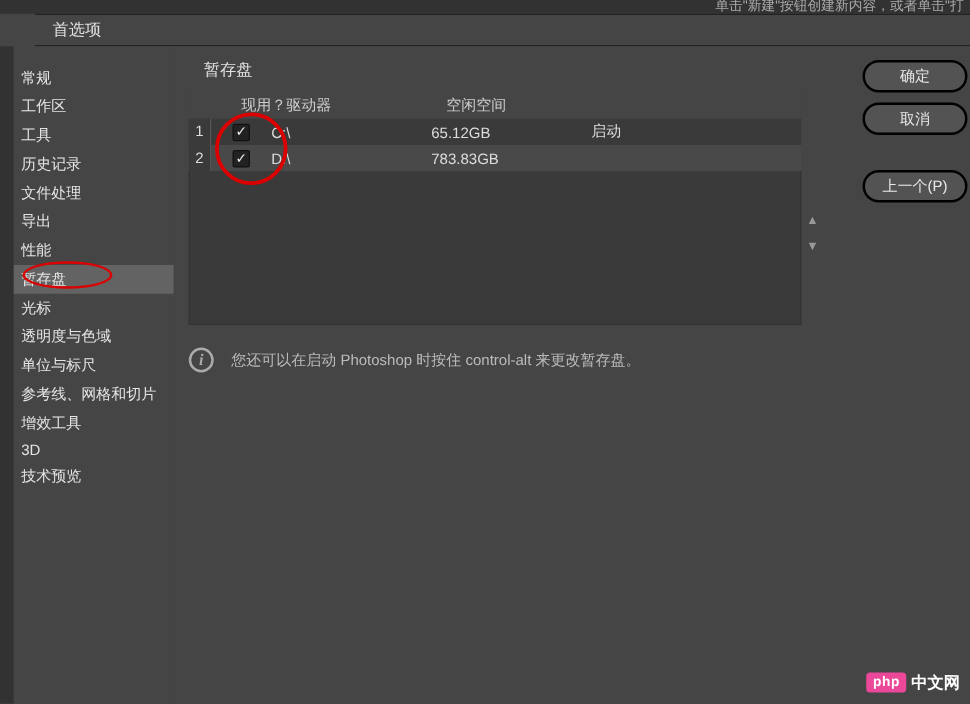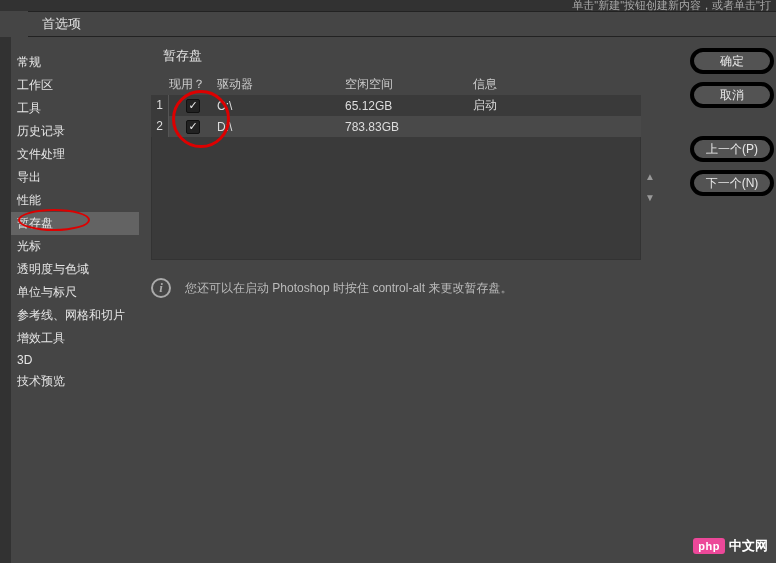--- a/index.html
+++ b/index.html
@@ -91,21 +91,21 @@
     }
     .table-header {
       display: flex;
       background: #454545;
       color: #ccc;
       font-size: 12px;
       height: 22px;
       align-items: center;
       padding-left: 18px;
     }
-    .col-active { width: 48px; text-align: left; }
+    .col-active { width: 48px; text-align: right; margin-left: 12px; }
     .col-drive { width: 128px; }
     .col-free { width: 128px; }
     .col-info { flex: 1; }
     .table-row {
       display: flex;
       align-items: center;
       height: 21px;
       font-size: 12px;
       color: #ddd;
     }
@@ -200,21 +200,21 @@
       right: 0;
       top: 48px;
       width: 86px;
       display: flex;
       flex-direction: column;
       gap: 8px;
       padding-right: 2px;
     }
     .btn {
       background: #535353;
-      border: 4px solid #000000;
+      border: 2px solid #000000;
       border-radius: 14px;
       height: 26px;
       color: #e8e8e8;
       font-size: 12px;
       display: flex;
       align-items: center;
       justify-content: center;
       cursor: pointer;
     }
     .watermark {
@@ -273,21 +273,20 @@
   <div class="content">
     <div class="panel-title">暂存盘</div>
 
     <div class="table-outer">
       <div class="table-wrap">
         <div class="red-circle-check"></div>
         <div class="table-header">
           <div class="col-active">现用？</div>
           <div class="col-drive">驱动器</div>
           <div class="col-free">空闲空间</div>
-          <div class="col-info">信息</div>
         </div>
 
         <div class="table-row row1">
           <div class="row-num">1</div>
           <div class="checkbox-cell">
             <div class="checkbox">✓</div>
           </div>
           <div class="col-drive">C:\</div>
           <div class="col-free">65.12GB</div>
           <div class="col-info">启动</div>
@@ -317,19 +316,18 @@
       <span>您还可以在启动 Photoshop 时按住 control-alt 来更改暂存盘。</span>
     </div>
   </div>
 </div>
 
 <div class="right-buttons">
   <div class="btn">确定</div>
   <div class="btn">取消</div>
   <div style="height:12px"></div>
   <div class="btn">上一个(P)</div>
-  <div class="btn">下一个(N)</div>
 </div>
 
 <div class="watermark">
   <span class="wm-badge">php</span>
   <span>中文网</span>
 </div>
 
 </body></html>

